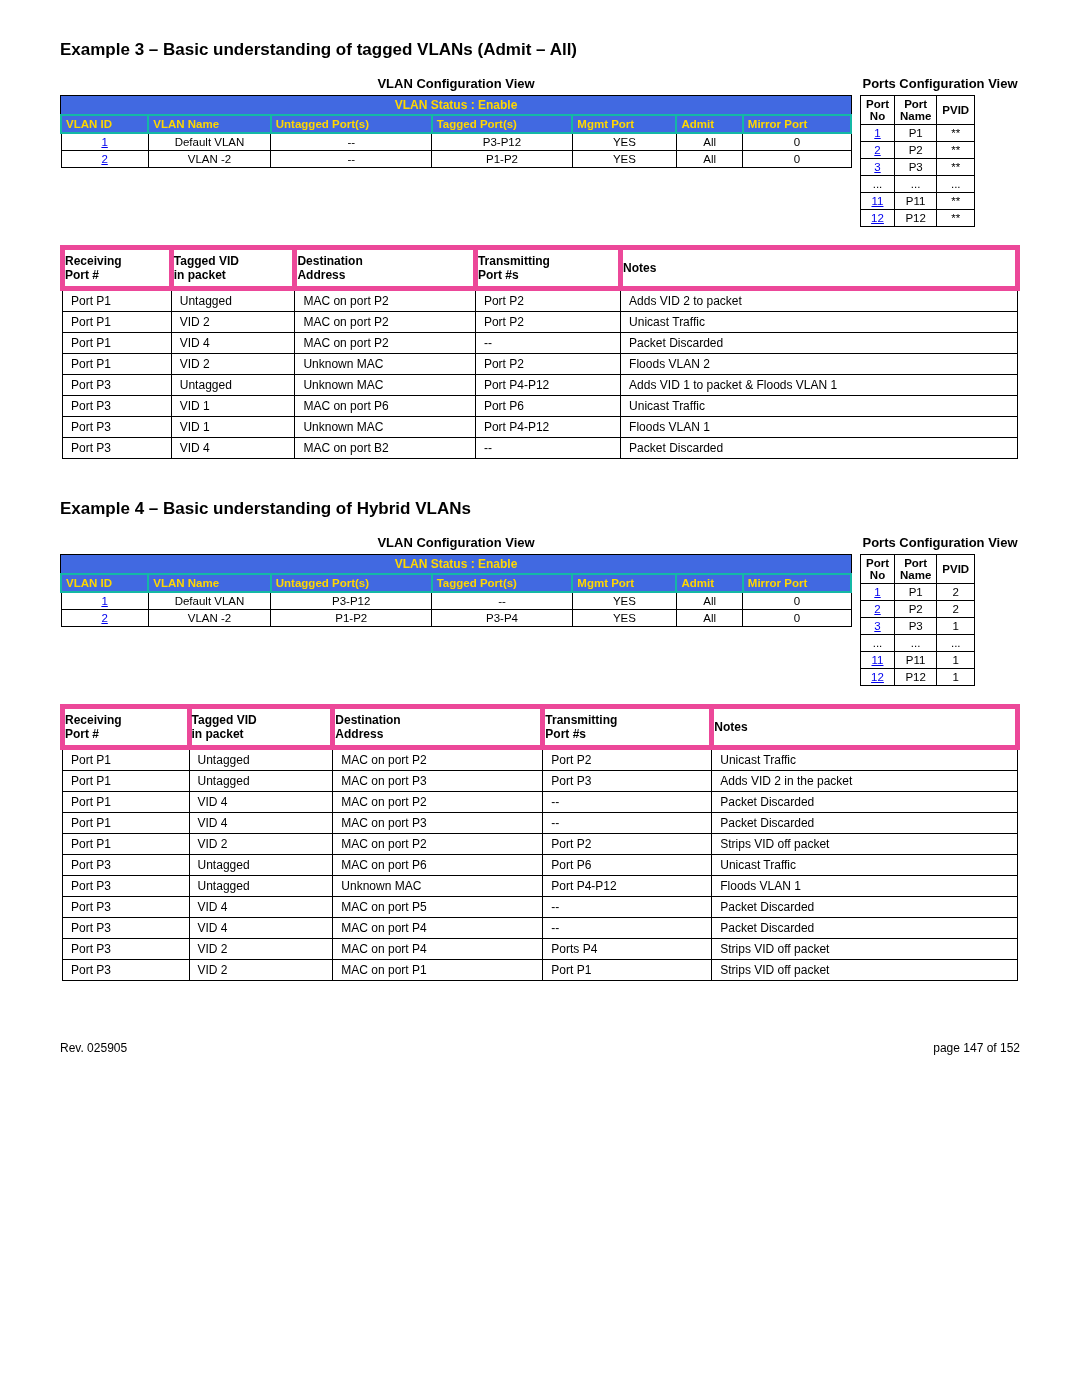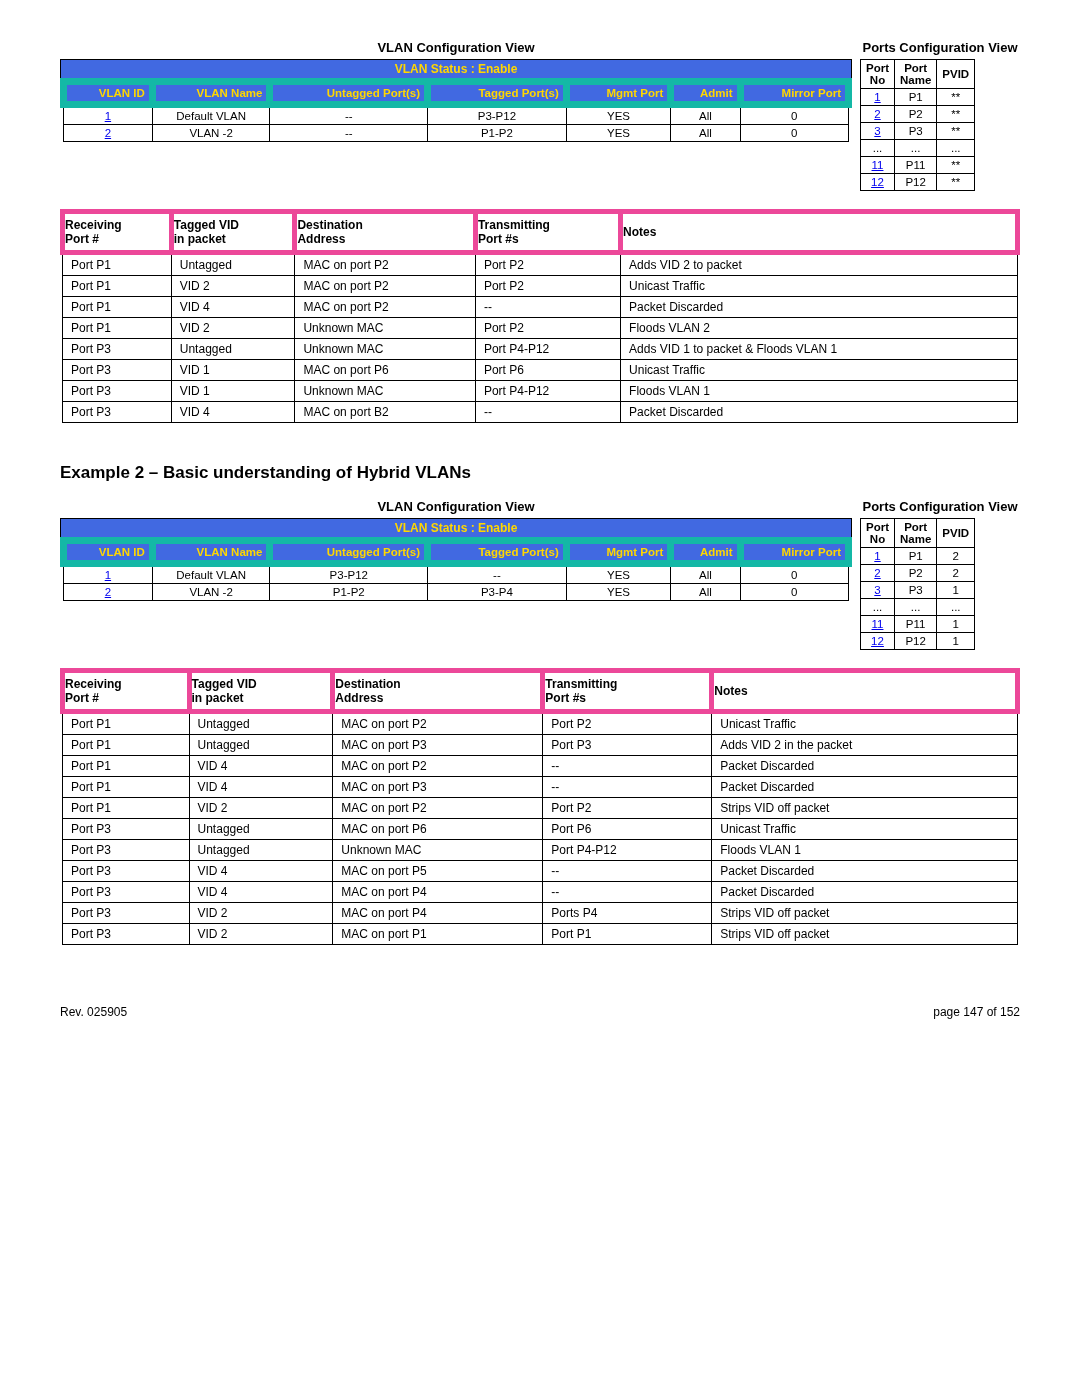--- a/index.html
+++ b/index.html
@@ -49,23 +49,23 @@
       border-bottom: none;
     }
     table.vlan-table {
       border-collapse: collapse;
       width: 100%;
       font-size: 11.5px;
     }
     table.vlan-table th {
       background: #4169E1;
       color: #FFD700;
-      border: 7px solid #14b8a6;
+      border: 2px solid #14b8a6;
       padding: 2px 4px;
-      text-align: right;
+      text-align: left;
       font-weight: bold;
     }
     table.vlan-table td {
       border: 1px solid #000;
       padding: 2px 4px;
       text-align: center;
     }
     table.vlan-table td.link {
       color: #0000EE;
       text-decoration: underline;
@@ -113,20 +113,21 @@
       display: flex;
       justify-content: space-between;
       margin-top: 60px;
       font-size: 12px;
     }
   </style>
 </head>
 <body>
 
 <div class="example-section">
+  <h2>Example 3 – Basic understanding of tagged VLANs (Admit – All)</h2>
 
   <div class="two-col">
 
     <div class="vlan-config">
       <div class="section-title">VLAN Configuration View</div>
       <div class="vlan-status-bar">VLAN Status  :  Enable</div>
       <table class="vlan-table">
         <thead>
           <tr>
             <th>VLAN ID</th>
@@ -272,21 +273,21 @@
           <td>VID 4</td>
           <td>MAC on port B2</td>
           <td>--</td>
           <td>Packet Discarded</td>
         </tr>
       </tbody>
   </table>
 </div>
 
 <div class="example-section">
-  <h2>Example 2 – Basic understanding of Hybrid VLANs</h2>
+  <h2>Example 4 – Basic understanding of Hybrid VLANs</h2>
 
   <div class="two-col">
 
     <div class="vlan-config">
       <div class="section-title">VLAN Configuration View</div>
       <div class="vlan-status-bar">VLAN Status  :  Enable</div>
       <table class="vlan-table">
         <thead>
           <tr>
             <th>VLAN ID</th>

